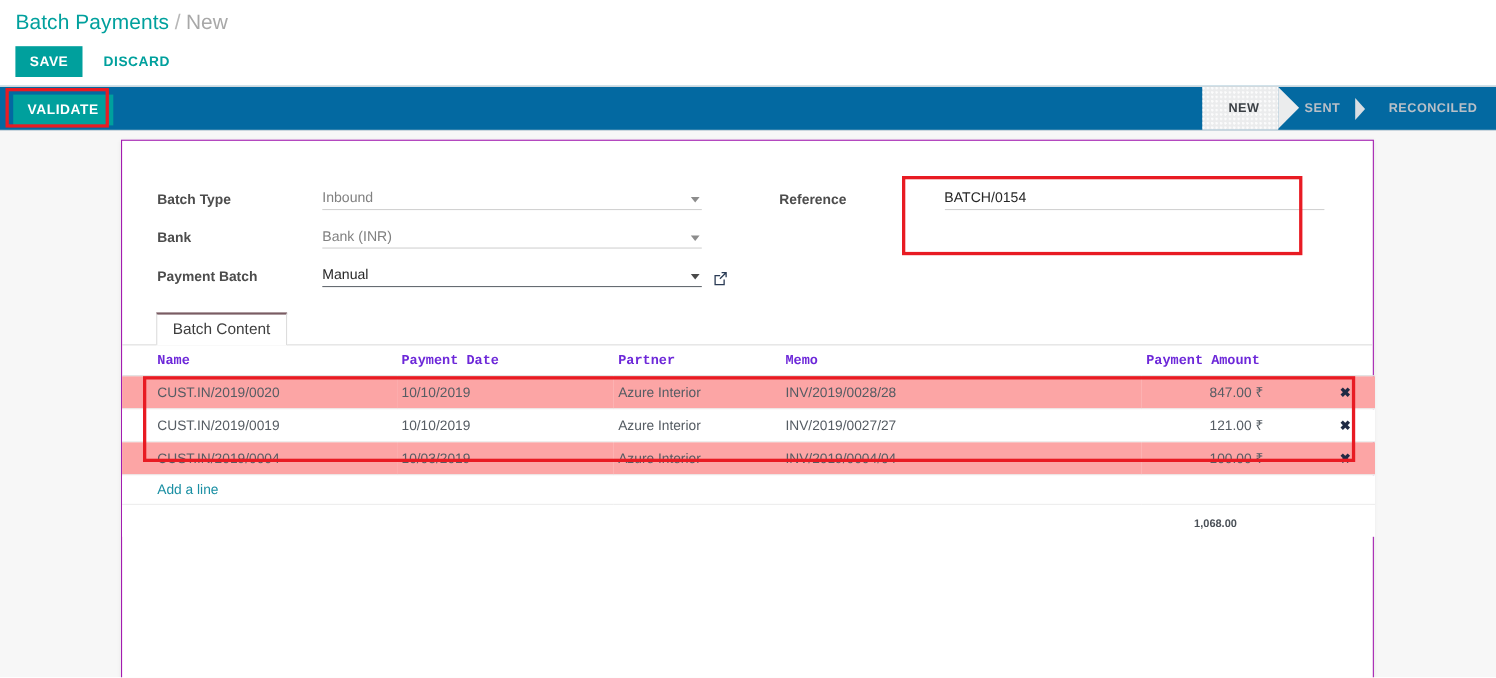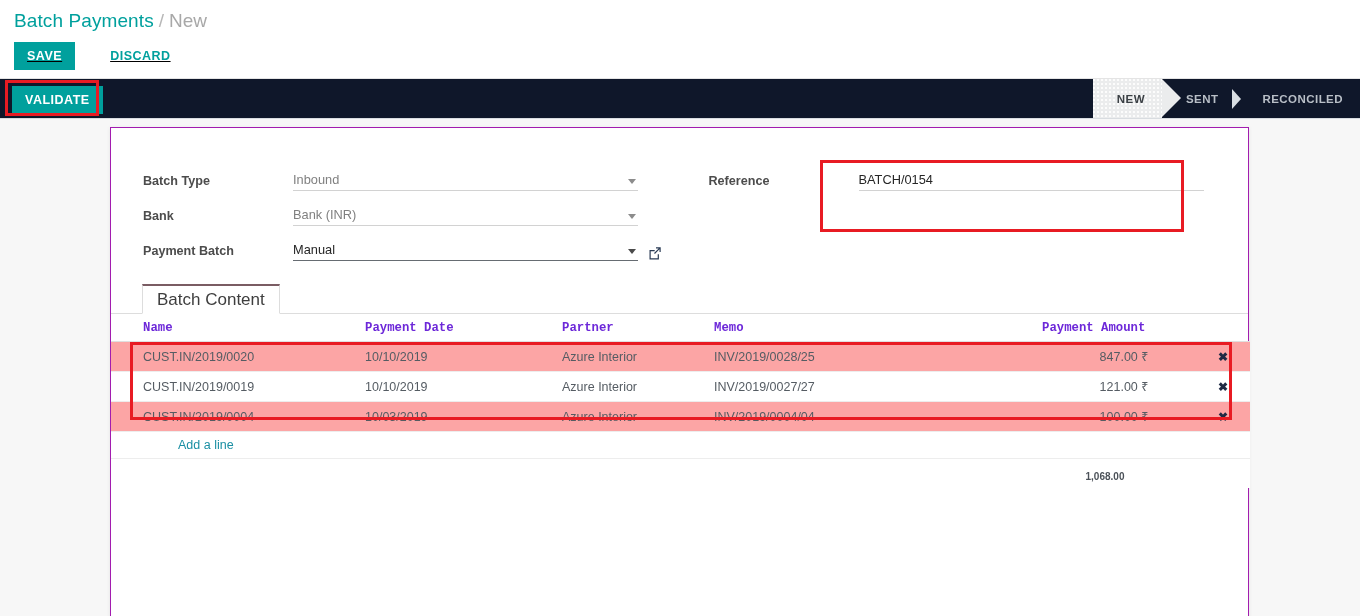--- a/index.html
+++ b/index.html
@@ -26,21 +26,21 @@
   .bc-main {
     font-size: 19px; color: #00A09D; font-weight: 400;
     letter-spacing: .1px;
   }
   .bc-sep { font-size: 19px; color: #b7b7b7; margin: 0 5px; }
   .bc-sub { font-size: 19px; color: #a8a8a8; }
 
   
   .action-row {
     position: absolute; left: 14px; top: 42px;
-    display: flex; align-items: center; gap: 24px; text-decoration: underline;
+    display: flex; align-items: center; gap: 8px;
   }
   .btn-save {
     background: #00A09D; color: #ffffff;
     border: none; font-size: 12.5px; font-weight: 700;
     letter-spacing: .5px;
     padding: 7px 13px 7px 13px;
     cursor: pointer; font-family: inherit;
     line-height: 14px;
   }
   .btn-discard {
@@ -48,21 +48,21 @@
     border: none; font-size: 12.5px; font-weight: 700;
     letter-spacing: .5px; padding: 7px 11px;
     cursor: pointer; font-family: inherit;
     line-height: 14px;
   }
 
   
   .control-panel {
     position: absolute; left: 0; top: 78px;
     width: 1360px; height: 41px;
-    background: #0f172a;
+    background: #0369a1;
     border-top: 1px solid #e4e4e4;
     border-bottom: 1px solid #d8dce0;
   }
   .btn-validate {
     position: absolute; left: 12px; top: 7px;
     background: #00A09D; color: #ffffff;
     border: none; font-size: 12.5px; font-weight: 700;
     letter-spacing: .5px;
     padding: 7px 13px;
     cursor: pointer; font-family: inherit;
@@ -183,21 +183,21 @@
   .notebook {
     position: absolute; left: 0; top: 158px; width: 100%;
   }
   .tabs {
     display: flex; align-items: flex-end;
     padding-left: 31px;
     border-bottom: 1px solid #dddddd;
     height: 28px;
   }
   .tab {
-    font-size: 17px; color: #3e3e3e;
+    font-size: 14px; color: #3e3e3e;
     padding: 6px 14px 6px 14px;
     background: #ffffff;
     border: 1px solid #dddddd;
     border-bottom: 1px solid #ffffff;
     border-top: 2px solid #7a5c63;
     margin-bottom: -1px;
     cursor: pointer; line-height: 15px;
   }
 
   
@@ -227,21 +227,21 @@
     color: #1f2a44; font-size: 12px; font-weight: 700;
     cursor: pointer; line-height: 12px;
   }
 
   .addline-row td {
     border-bottom: 1px solid #ededed;
     background: #ffffff !important;
     padding-top: 6px !important; padding-bottom: 6px !important;
   }
   .addline {
-    color: #1a8fa3; font-size: 12.5px; cursor: pointer; margin-left: 35px;
+    color: #1a8fa3; font-size: 12.5px; cursor: pointer;
   }
   .total-row td {
     border-bottom: none; padding-top: 12px !important;
     font-size: 10px; font-weight: 700; color: #4b5158;
     background: #ffffff !important;
   }
   .total-row td.c-amt { padding-right: 42px !important; }
 
   .hl-lines {
     position: absolute; left: 130px; top: 342px;
@@ -352,21 +352,21 @@
             <th class="c-amt">Payment Amount</th>
             <th class="c-del"></th>
           </tr>
         </thead>
         <tbody>
 
           <tr class="row">
             <td class="c-name">CUST.IN/2019/0020</td>
             <td class="c-date">10/10/2019</td>
             <td class="c-partner">Azure Interior</td>
-            <td class="c-memo">INV/2019/0028/25</td>
+            <td class="c-memo">INV/2019/0028/28</td>
             <td class="c-amt">847.00 ₹</td>
             <td class="c-del"><span class="del-x">✖</span></td>
           </tr>
 
           <tr class="row">
             <td class="c-name">CUST.IN/2019/0019</td>
             <td class="c-date">10/10/2019</td>
             <td class="c-partner">Azure Interior</td>
             <td class="c-memo">INV/2019/0027/27</td>
             <td class="c-amt">121.00 ₹</td>

